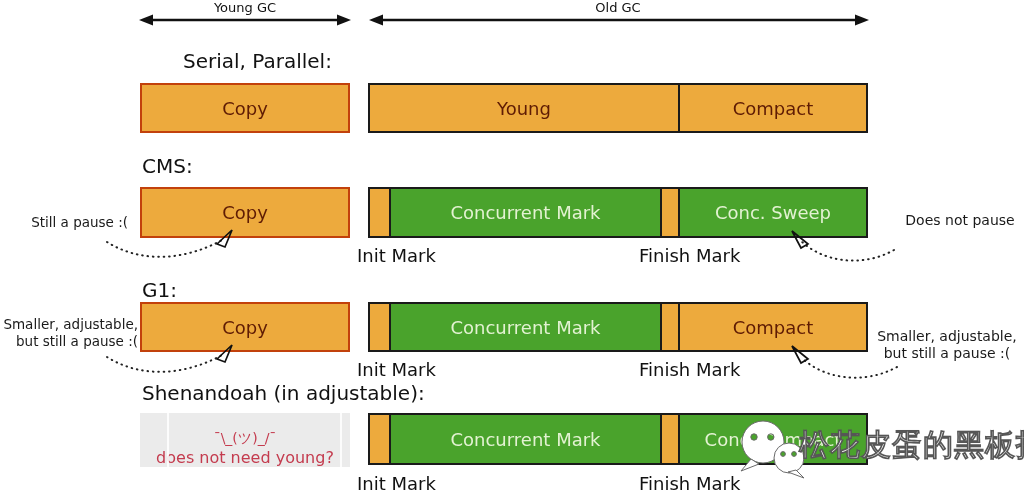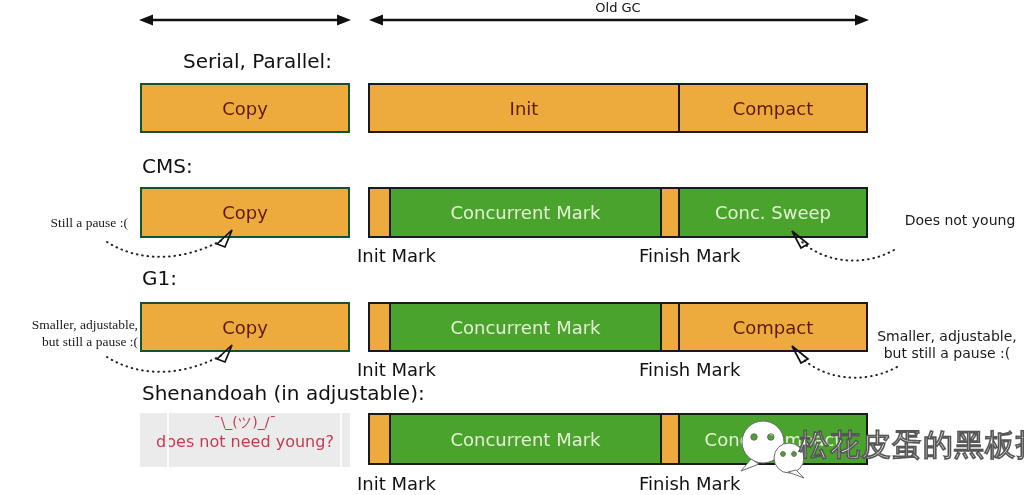--- a/index.html
+++ b/index.html
@@ -4,69 +4,70 @@
 <style>
   html,body{margin:0;padding:0;background:#fff;}
   .canvas{
     position:relative;width:1024px;height:495px;background:#fff;overflow:hidden;
     font-family:"DejaVu Sans","Liberation Sans",sans-serif;color:#1a1a1a;
   }
   .axis-label{position:absolute;font-size:13px;color:#111;text-align:center;}
   .row-heading{position:absolute;font-size:20px;color:#111;white-space:nowrap;}
   .bar{
     position:absolute;display:flex;align-items:center;justify-content:center;
-    border:2px solid #14532d;box-sizing:border-box;font-size:18px;white-space:nowrap;
+    border:2px solid #c2410c;box-sizing:border-box;font-size:18px;white-space:nowrap;
   }
   .old-group{
     position:absolute;width:500px;display:flex;border:2px solid #1a1a1a;
     box-sizing:border-box;
   }
   .seg{
     display:flex;align-items:center;justify-content:center;font-size:18px;
     border-right:2px solid #1a1a1a;box-sizing:border-box;white-space:nowrap;overflow:hidden;
   }
   .seg:last-child{border-right:none;}
   .seg.init{width:21px;flex:none;}
   .seg.finish{width:18px;flex:none;}
   .seg.grow{flex:1;}
   .seg.last{width:186px;flex:none;}
   .orange{background:#edaa3d;color:#5f1c04;}
   .green{background:#4aa32c;color:#e3f2d2;}
   .mini-label{position:absolute;font-size:18px;color:#111;white-space:nowrap;}
   .note{position:absolute;font-size:13.5px;color:#1a1a1a;line-height:17px;white-space:nowrap;}
   .note.center{text-align:center;}
-  .note.right{text-align:right;font-family:Liberation Serif, serif;}
+  .note.right{text-align:right;}
   .placeholder{
     position:absolute;left:140px;top:413px;width:210px;height:54px;background:#ebebeb;
-    display:flex;flex-direction:column;align-items:center;justify-content:flex-start;
+    display:flex;flex-direction:column;align-items:center;justify-content:flex-end;
     color:#c43b4e;line-height:19px;
   }
   .placeholder .l1{font-size:14px;}
   .placeholder .l2{font-size:16px;}
   .ph-line{position:absolute;top:0;width:2px;height:100%;background:rgba(255,255,255,.85);}
   .overlay{position:absolute;left:0;top:0;z-index:4;pointer-events:none;}
   .wm-text{
     position:absolute;left:799px;top:425px;z-index:5;font-size:30px;letter-spacing:1px;
     color:#fff;-webkit-text-stroke:1.6px #565656;text-shadow:0 0 1px #5a5a5a;white-space:nowrap;
   }
 </style>
 </head>
 <body>
 
 <div class="canvas">
 
+  <div class="axis-label" style="left:140px;top:0;width:210px;">Young GC</div>
   <div class="axis-label" style="left:368px;top:0;width:500px;">Old GC</div>
 
   <div class="row-heading" style="left:142px;top:49px;margin-left:41px;">Serial, Parallel:</div>
   <div class="bar orange" style="left:140px;top:83px;width:210px;height:50px;">
     <span>Copy</span>
   </div>
   <div class="old-group" style="left:368px;top:83px;height:50px;">
     <div class="seg orange grow">
-      <span>Init</span>
+      <span>Young</span>
     </div>
     <div class="seg orange last">
       <span>Compact</span>
     </div>
   </div>
 
   <div class="row-heading" style="left:142px;top:154px;">CMS:</div>
   <div class="bar orange" style="left:140px;top:187px;width:210px;height:51px;">
     <span>Copy</span>
   </div>
@@ -77,24 +78,24 @@
     </div>
     <div class="seg orange finish"></div>
     <div class="seg green last">
       <span>Conc. Sweep</span>
     </div>
   </div>
   <div class="mini-label" style="left:357px;top:245px;">Init Mark</div>
   <div class="mini-label" style="left:639px;top:245px;">Finish Mark</div>
   <div class="note right" style="left:8px;top:214px;width:120px;">Still a pause :(</div>
   <div class="note center" style="left:898px;top:212px;width:124px;font-size:14px;">
-    <div>Does not young</div>
+    <div>Does not pause</div>
   </div>
 
-  <div class="row-heading" style="left:142px;top:266px;text-align:center;">G1:</div>
+  <div class="row-heading" style="left:142px;top:278px;text-align:center;">G1:</div>
   <div class="bar orange" style="left:140px;top:302px;width:210px;height:50px;">
     <span>Copy</span>
   </div>
   <div class="old-group" style="left:368px;top:302px;height:50px;">
     <div class="seg orange init"></div>
     <div class="seg green grow">
       <span>Concurrent Mark</span>
     </div>
     <div class="seg orange finish"></div>
     <div class="seg orange last">

